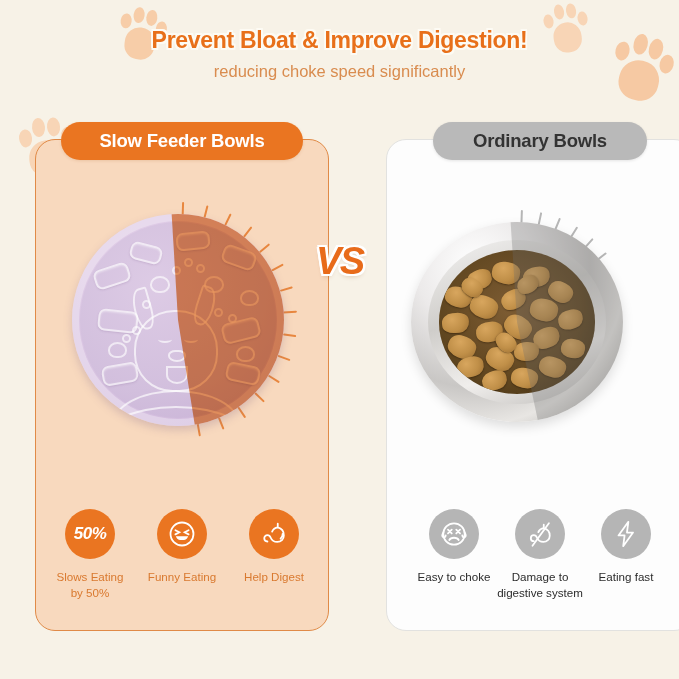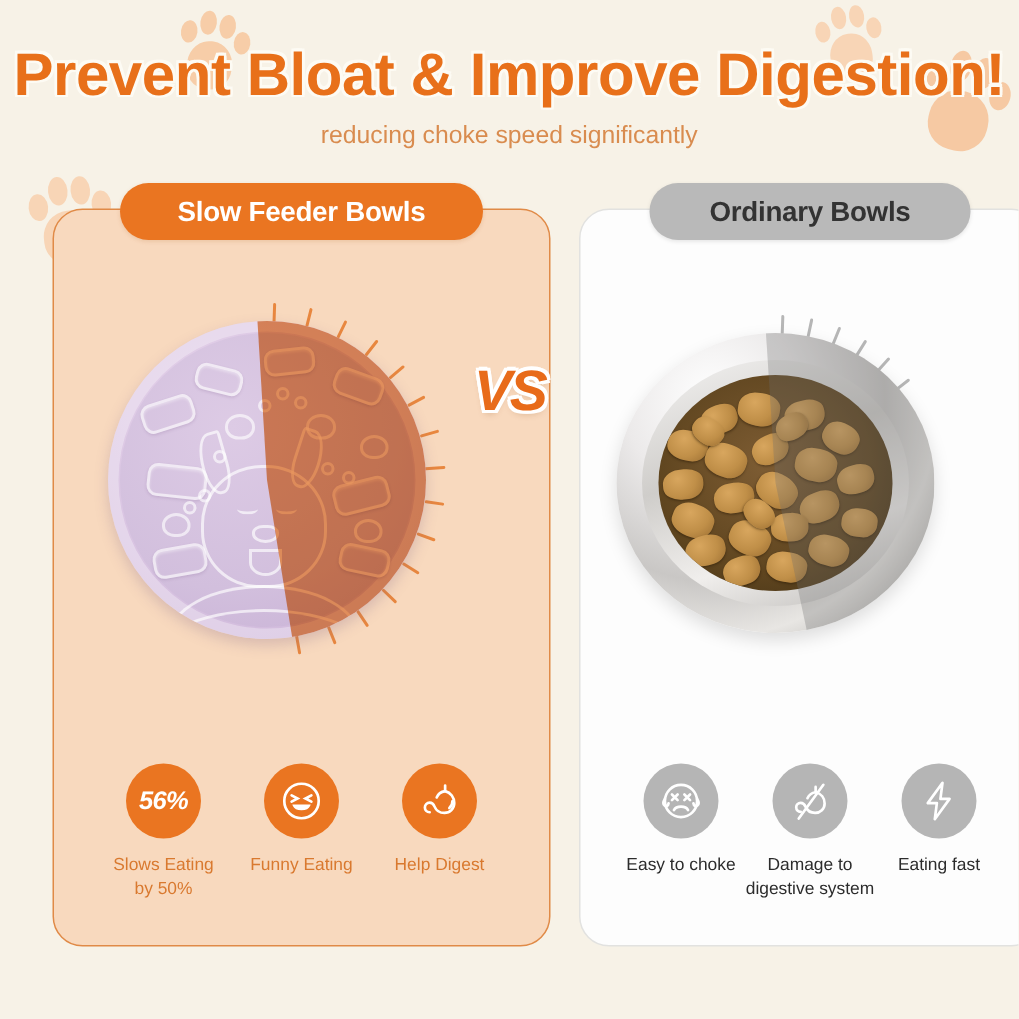--- a/index.html
+++ b/index.html
@@ -26,21 +26,21 @@
   .paw.lighter .pad { background: #f8d5b6; }
 
   
   .header {
     position: absolute;
     left: 0; right: 0; top: 28px;
     text-align: center;
     z-index: 6;
   }
   .headline {
-    font-size: 40px;
+    font-size: 23px;
     font-weight: bold;
     color: #e8701a;
     letter-spacing: -0.3px;
     line-height: 1.1;
     text-shadow:
       -1.6px -1.6px 0 #fdfbf4, 1.6px -1.6px 0 #fdfbf4,
       -1.6px  1.6px 0 #fdfbf4, 1.6px  1.6px 0 #fdfbf4,
       0 -1.8px 0 #fdfbf4, 0 1.8px 0 #fdfbf4,
       -1.8px 0 0 #fdfbf4, 1.8px 0 0 #fdfbf4;
   }
@@ -51,21 +51,21 @@
     font-weight: 400;
   }
 
   
   .card {
     position: absolute;
     border-radius: 20px;
   }
   .card-left {
     left: 35px; top: 139px;
-    width: 332px; height: 492px;
+    width: 294px; height: 492px;
     background: #f8d9be;
     border: 1.4px solid #e08a47;
   }
   .card-right {
     left: 386px; top: 139px;
     width: 308px; height: 492px;
     background: #fdfdfd;
     border: 1.4px solid #e2e2e0;
   }
 
@@ -347,21 +347,21 @@
 
           <div class="feeder-wedge"></div>
         </div>
       </div>
     </div>
 
     <div class="features">
 
       <div class="feature">
         <div class="fcircle orange">
-          <span class="pct">56%</span>
+          <span class="pct">50%</span>
         </div>
         <div class="flabel">
           <span>Slows Eating</span><br>
           <span>by 50%</span>
         </div>
       </div>
 
       <div class="feature">
         <div class="fcircle orange">
           <svg width="32" height="32" viewBox="0 0 34 34" fill="none" stroke="#fff" stroke-width="1.9" stroke-linecap="round">

